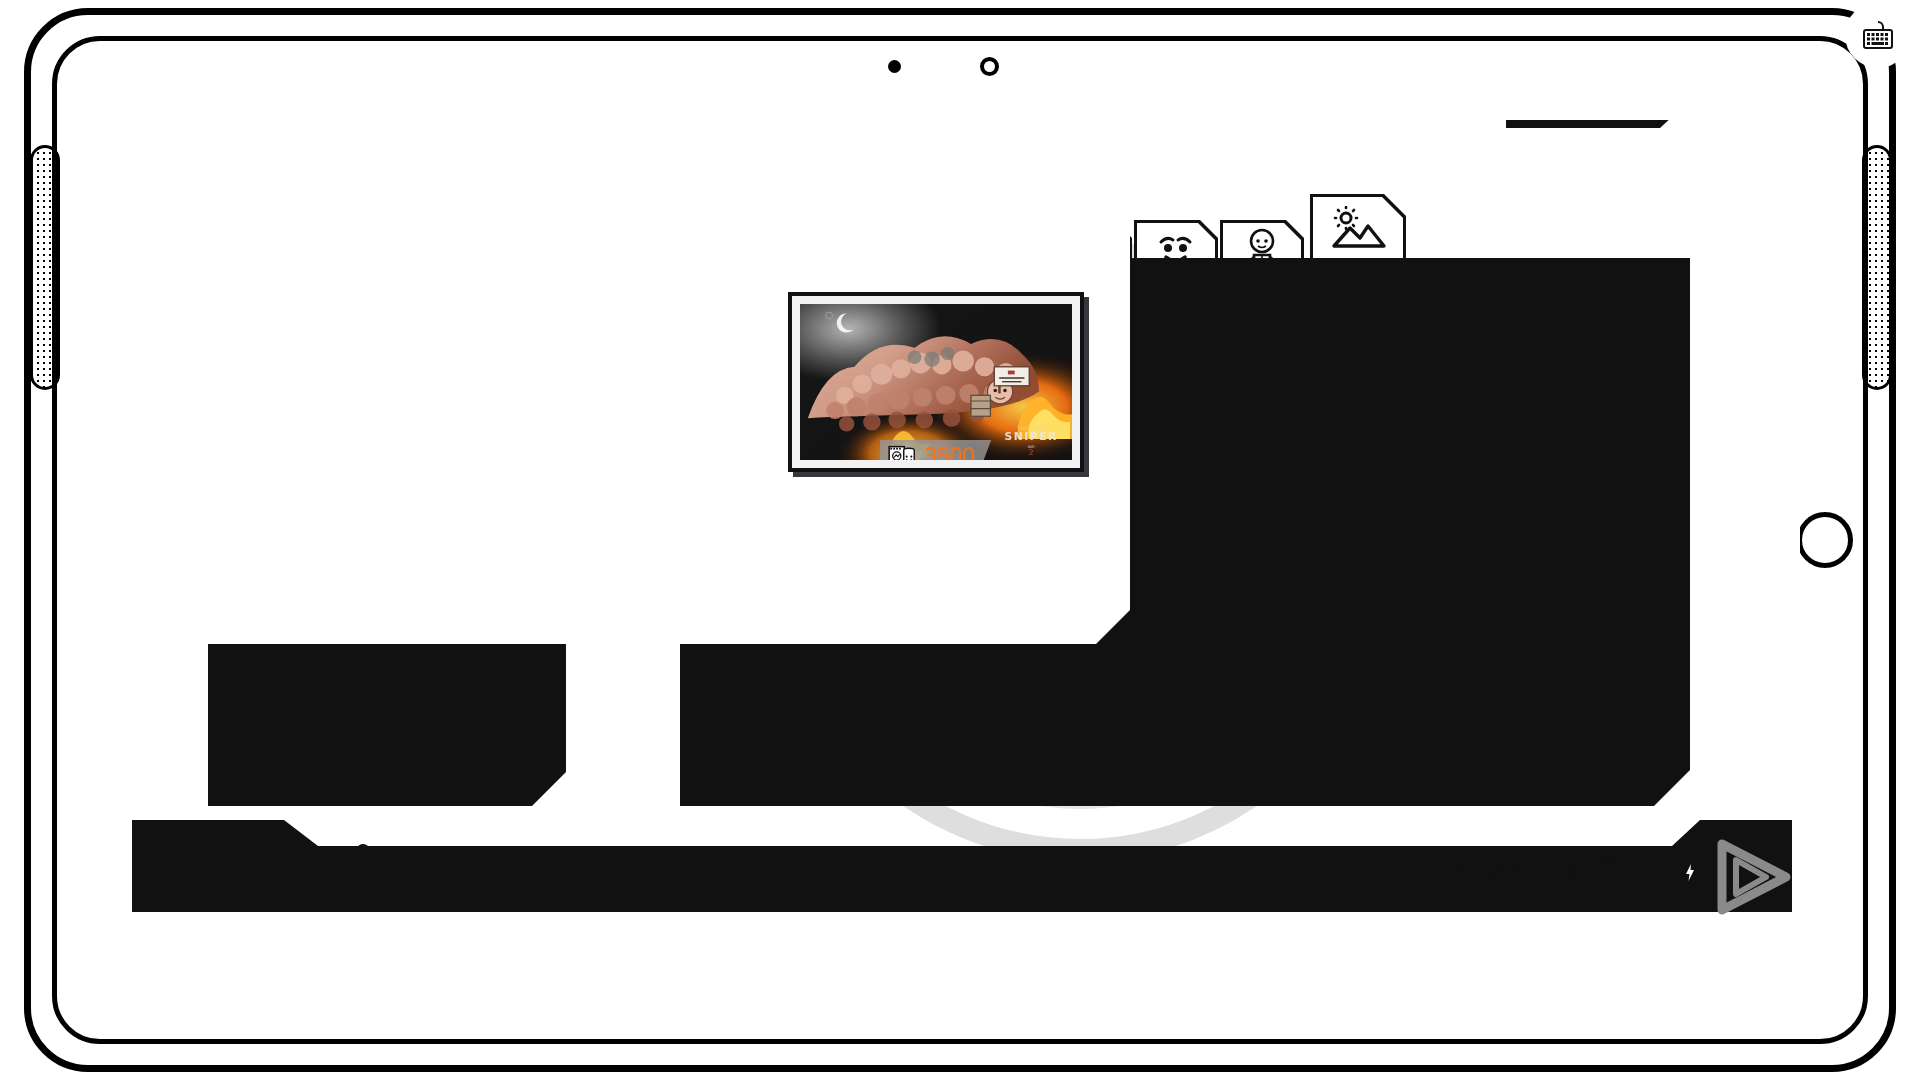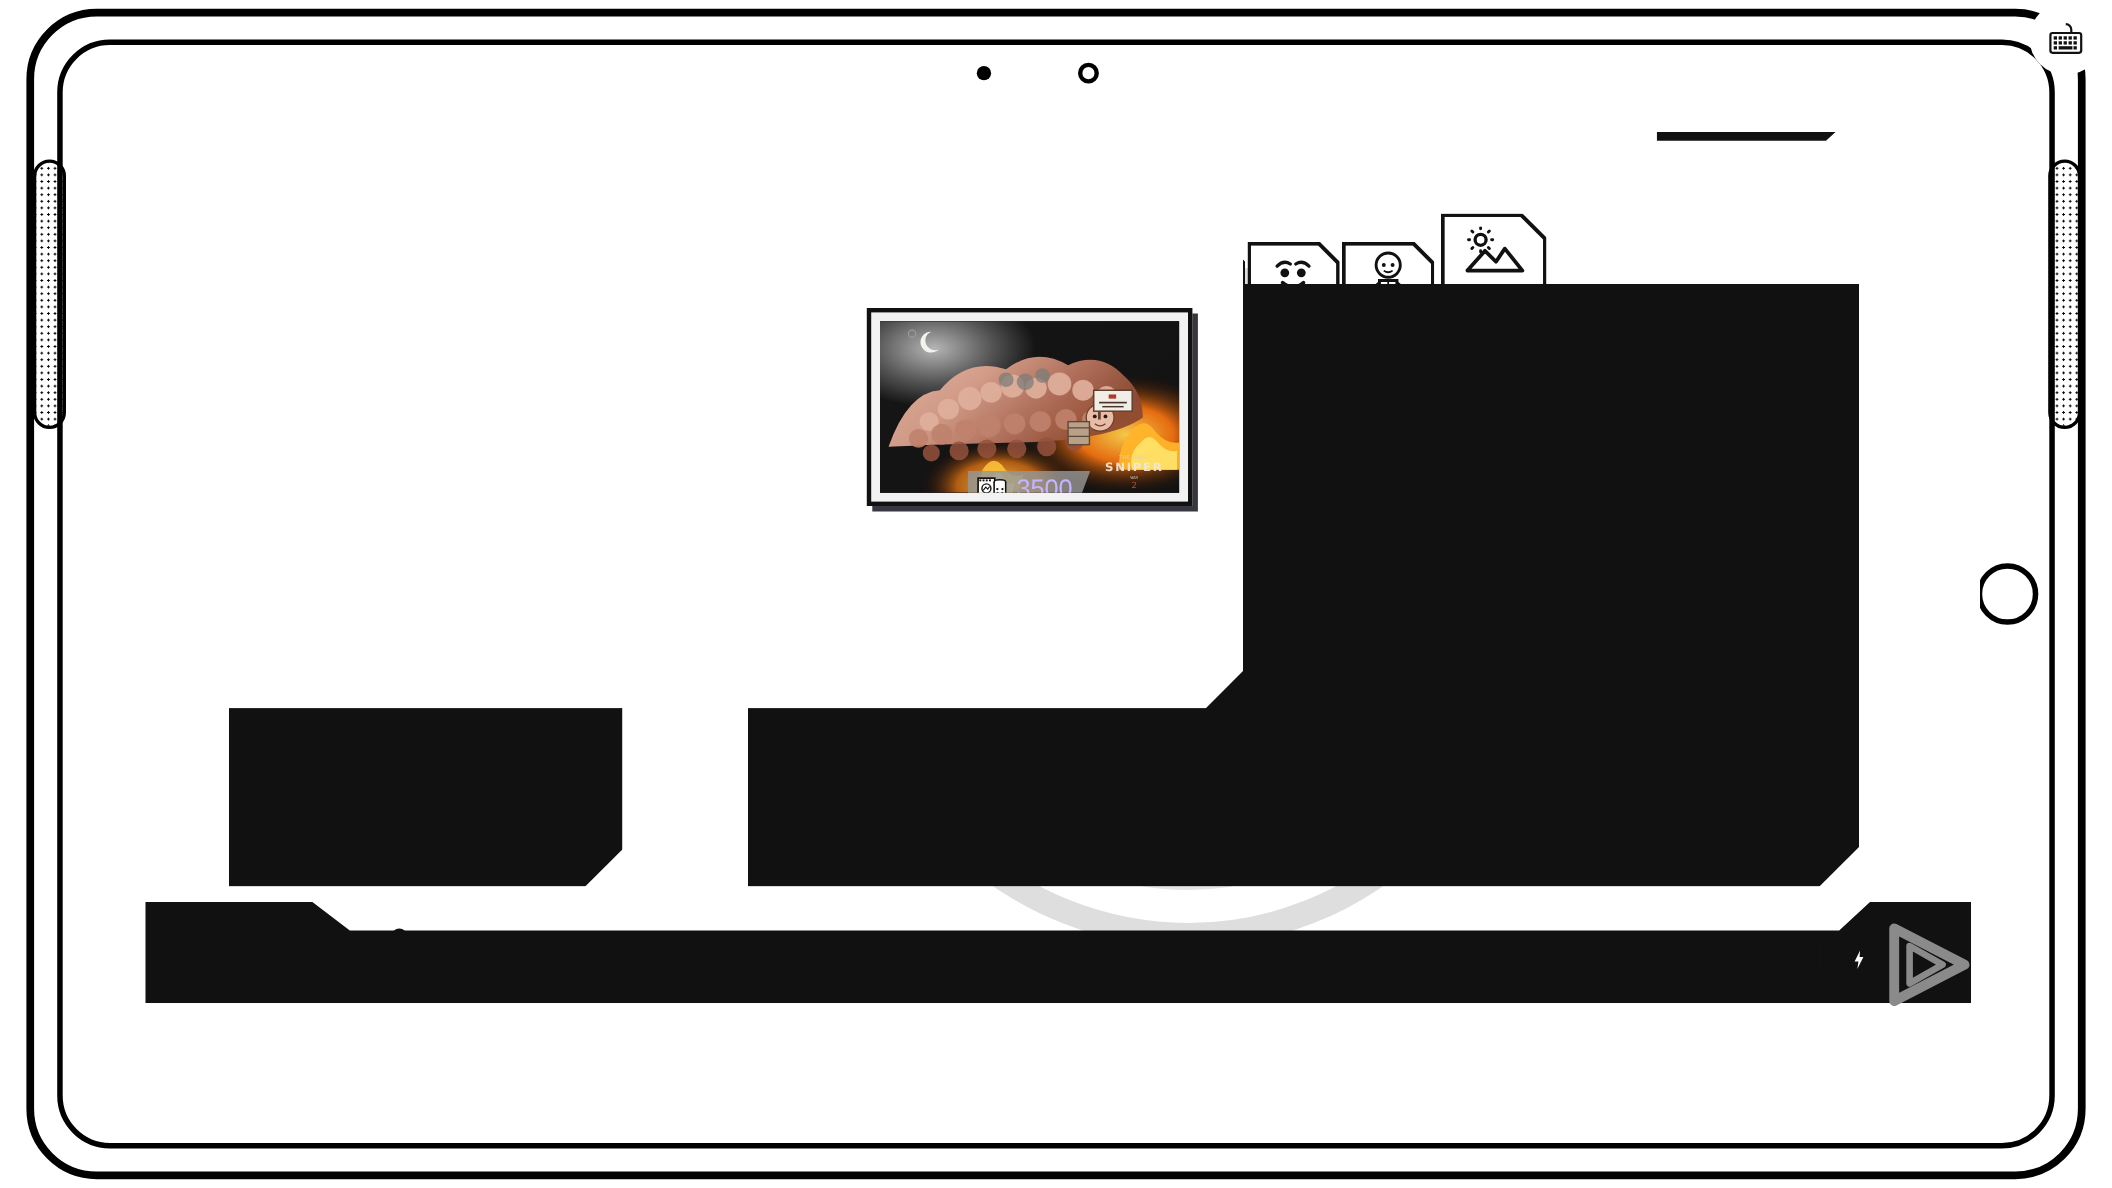--- a/index.html
+++ b/index.html
@@ -65,27 +65,27 @@
   .tab.raised .tshape{clip-path:polygon(0 0, calc(100% - 22px) 0, 100% 22px, 100% 100%, 0 100%);}
   .tab.raised .tfill{bottom:3px;clip-path:polygon(0 0, calc(100% - 21px) 0, 100% 21px, 100% 100%, 0 100%);}
 
   
   .content-shape{position:absolute;left:556px;top:158px;width:1010px;height:548px;background:#111;
     clip-path:polygon(34px 0, 100% 0, 100% calc(100% - 36px), calc(100% - 36px) 100%, 0 100%, 0 34px);}
   .content-fill{position:absolute;left:4px;top:4px;width:1002px;height:540px;background:#fff;
     clip-path:polygon(32px 0, 100% 0, 100% calc(100% - 34px), calc(100% - 34px) 100%, 0 100%, 0 32px);}
 
   
-  .product{position:absolute;left:660px;top:176px;width:296px;height:180px;background:#f2f2f2;
+  .product{position:absolute;left:660px;top:188px;width:296px;height:180px;background:#f2f2f2;
     border:4px solid #111;box-sizing:border-box;padding:8px;box-shadow:5px 5px 0 rgba(20,20,30,.85);}
   .product-img{position:relative;width:100%;height:100%;overflow:hidden;background:#000;}
   .price-tag{position:absolute;left:80px;bottom:-12px;height:32px;display:flex;align-items:center;gap:8px;
     padding:0 16px 0 8px;background:rgba(150,150,150,.82);
     clip-path:polygon(0 0, 100% 0, calc(100% - 12px) 100%, 0 100%);}
-  .price-text{font-size:23px;color:#c4b5fd;font-family:"Liberation Sans",sans-serif;text-decoration:underline;}
+  .price-text{font-size:23px;color:#f97316;font-family:"Liberation Sans",sans-serif;text-decoration:underline;}
 
   
   .navbar-shape{position:absolute;left:8px;top:720px;width:1660px;height:92px;background:#111;
     clip-path:polygon(0 0, 152px 0, 186px 26px, calc(100% - 120px) 26px, calc(100% - 92px) 0, 100% 0, 100% 100%, 0 100%);}
   .navbar-fill{position:absolute;left:4px;top:4px;width:1652px;height:84px;background:#fff;
     clip-path:polygon(0 0, 150px 0, 184px 24px, calc(100% - 120px) 24px, calc(100% - 94px) 0, 100% 0, 100% 100%, 0 100%);}
 
   .nav-left{position:absolute;left:14px;top:742px;display:flex;align-items:center;gap:46px;}
   .status-right{position:absolute;right:100px;top:752px;display:flex;align-items:center;gap:16px;}
   .clock{font-size:32px;color:#111;letter-spacing:.5px;}

